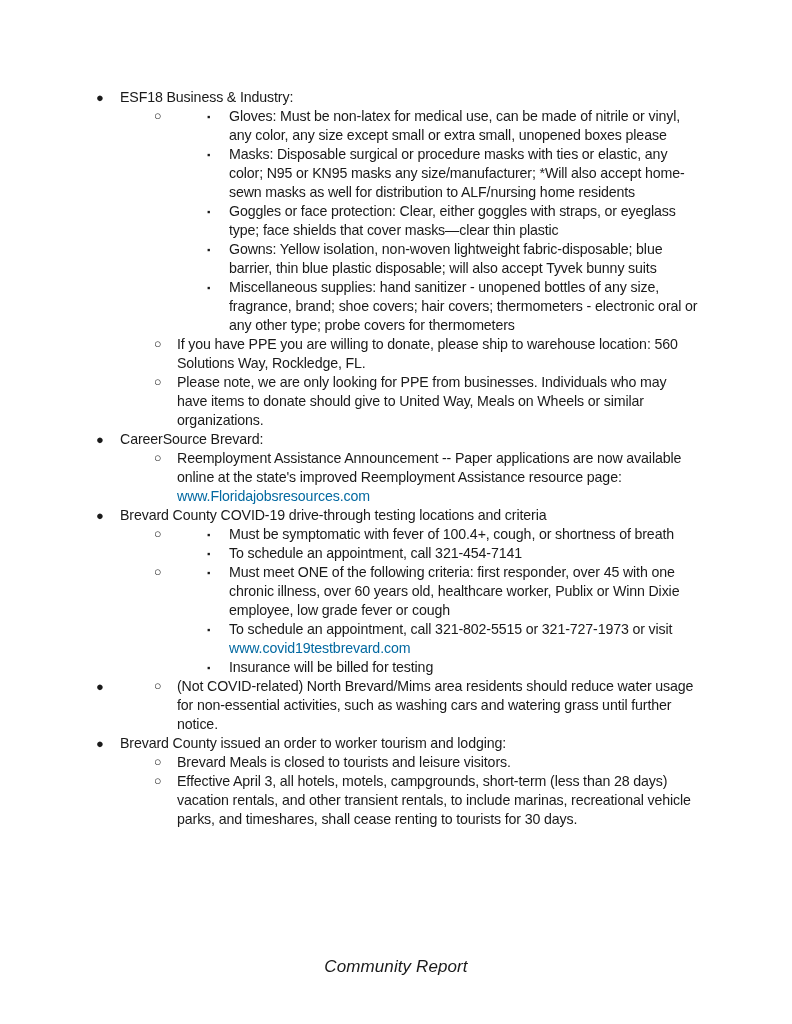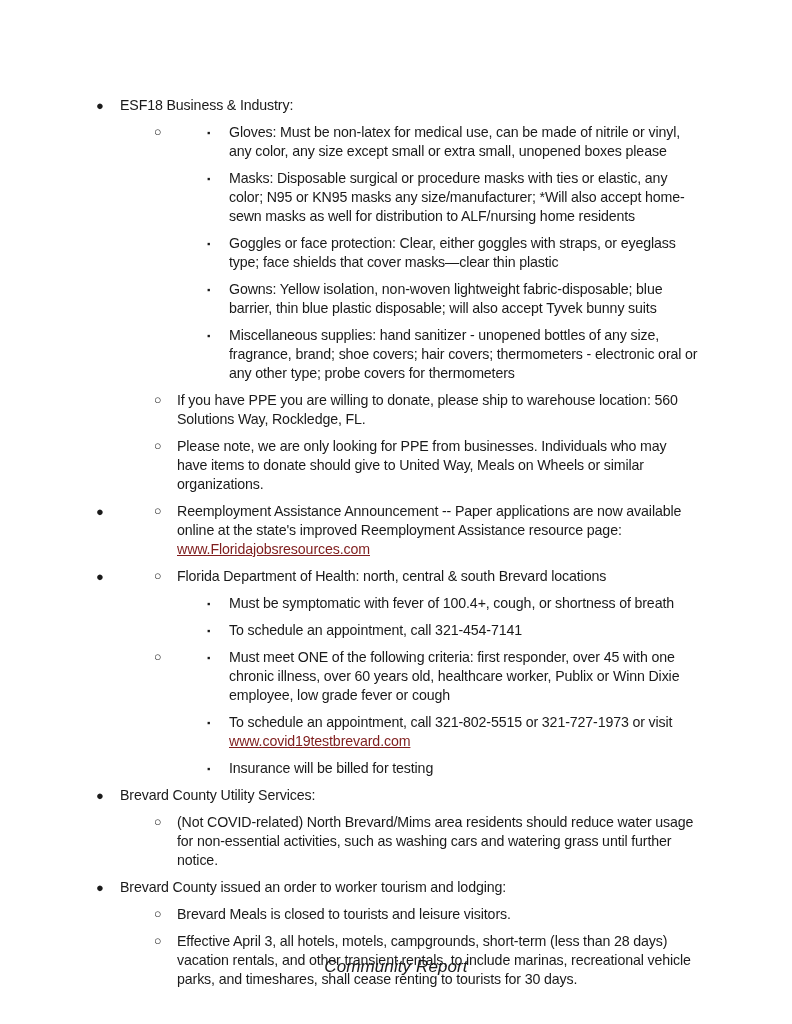--- a/index.html
+++ b/index.html
@@ -85,26 +85,24 @@
     position: absolute;
     left: 0px;
     top: 0;
     width: 16px;
     font-size: 9.5px;
     line-height: 19px;
   }
 
   .txt {
     display: block;
-    margin-top: 8px;
   }
 
   a.doclink, .doclink {
-    color: #7f1d1d;
-    text-decoration: underline;
+    color: #0369a1;
     cursor: pointer;
   }
 
   .footer {
     position: absolute;
     left: 0;
     top: 957px;
     width: 792px;
     text-align: center;
     font-family: "Liberation Sans", sans-serif;
@@ -157,34 +155,35 @@
           </li>
           <li>
             <span class="marker">○</span>
             <span class="txt">Please note, we are only looking for PPE from businesses. Individuals who may have items to donate should give to United Way, Meals on Wheels or similar organizations.</span>
           </li>
         </ul>
       </li>
 
       <li>
         <span class="marker">●</span>
+        <span class="txt">CareerSource Brevard:</span>
         <ul class="lvl2">
           <li>
             <span class="marker">○</span>
             <span class="txt"><span>Reemployment Assistance Announcement -- Paper applications are now available online at the state's improved Reemployment Assistance resource page: </span><a class="doclink">www.Floridajobsresources.com</a></span>
           </li>
         </ul>
       </li>
 
       <li>
         <span class="marker">●</span>
-        <ul class="lvl2">
-          <li>
-            <span class="marker">○</span>
-            <span class="txt">Florida Department of Health: north, central &amp; south Brevard locations</span>
+        <span class="txt">Brevard County COVID-19 drive-through testing locations and criteria</span>
+        <ul class="lvl2">
+          <li>
+            <span class="marker">○</span>
             <ul class="lvl3">
               <li>
                 <span class="marker">▪</span>
                 <span class="txt">Must be symptomatic with fever of 100.4+, cough, or shortness of breath</span>
               </li>
               <li>
                 <span class="marker">▪</span>
                 <span class="txt">To schedule an appointment, call 321-454-7141</span>
               </li>
             </ul>
@@ -204,21 +203,20 @@
                 <span class="marker">▪</span>
                 <span class="txt">Insurance will be billed for testing</span>
               </li>
             </ul>
           </li>
         </ul>
       </li>
 
       <li>
         <span class="marker">●</span>
-        <span class="txt">Brevard County Utility Services:</span>
         <ul class="lvl2">
           <li>
             <span class="marker">○</span>
             <span class="txt">(Not COVID-related) North Brevard/Mims area residents should reduce water usage for non-essential activities, such as washing cars and watering grass until further notice.</span>
           </li>
         </ul>
       </li>
 
       <li>
         <span class="marker">●</span>

